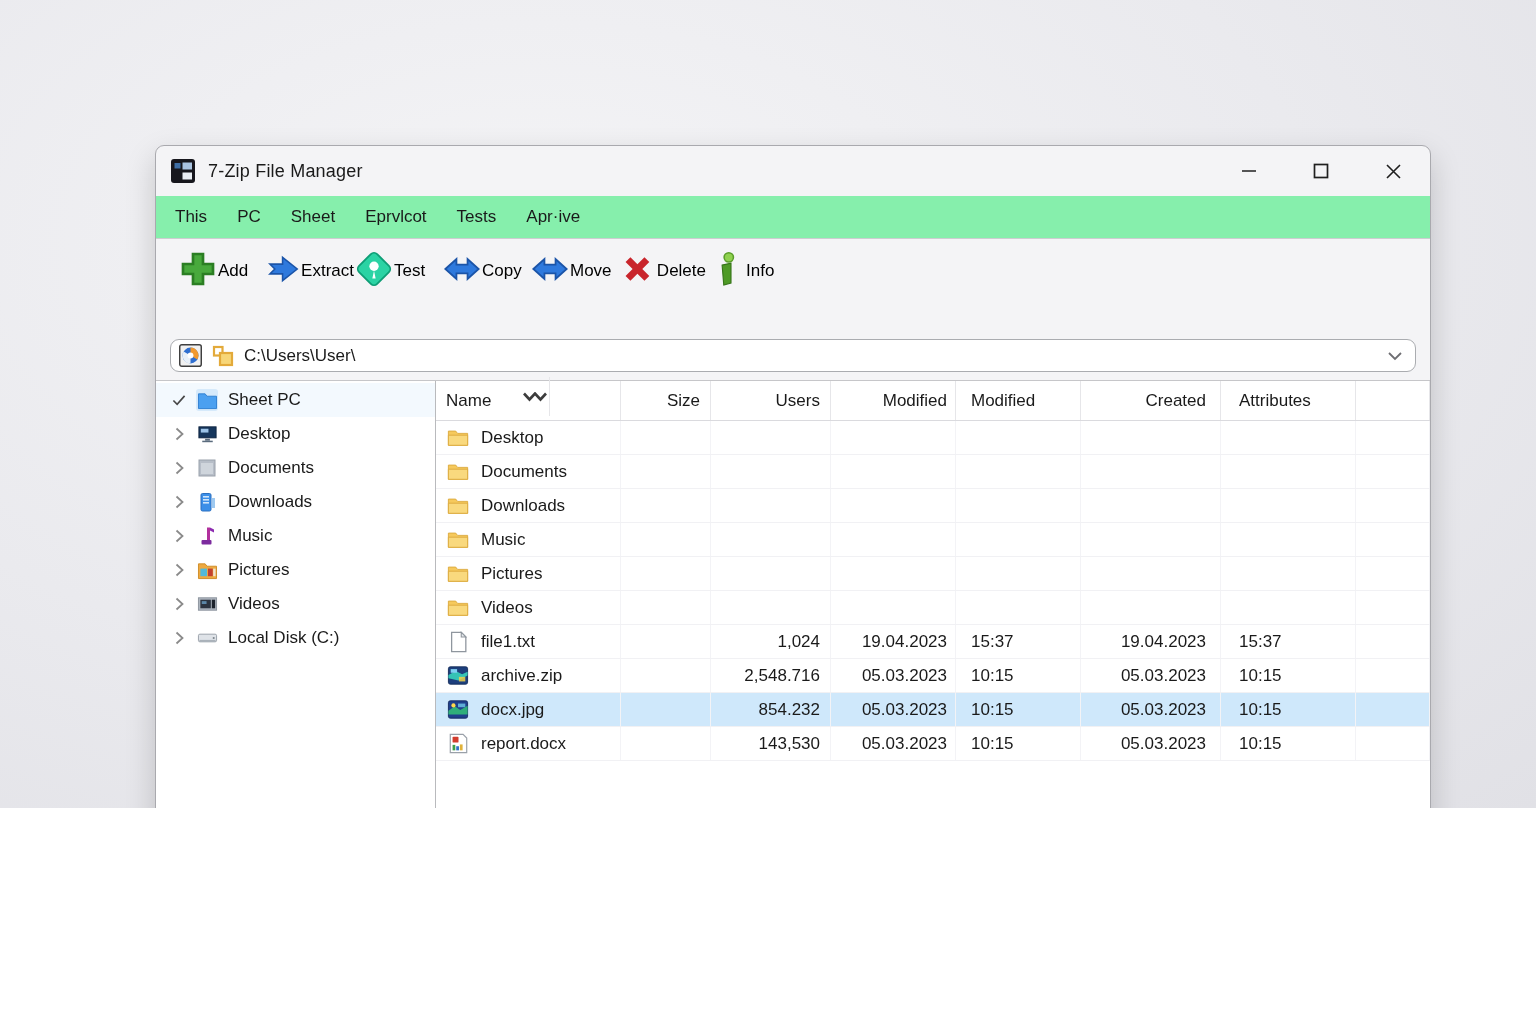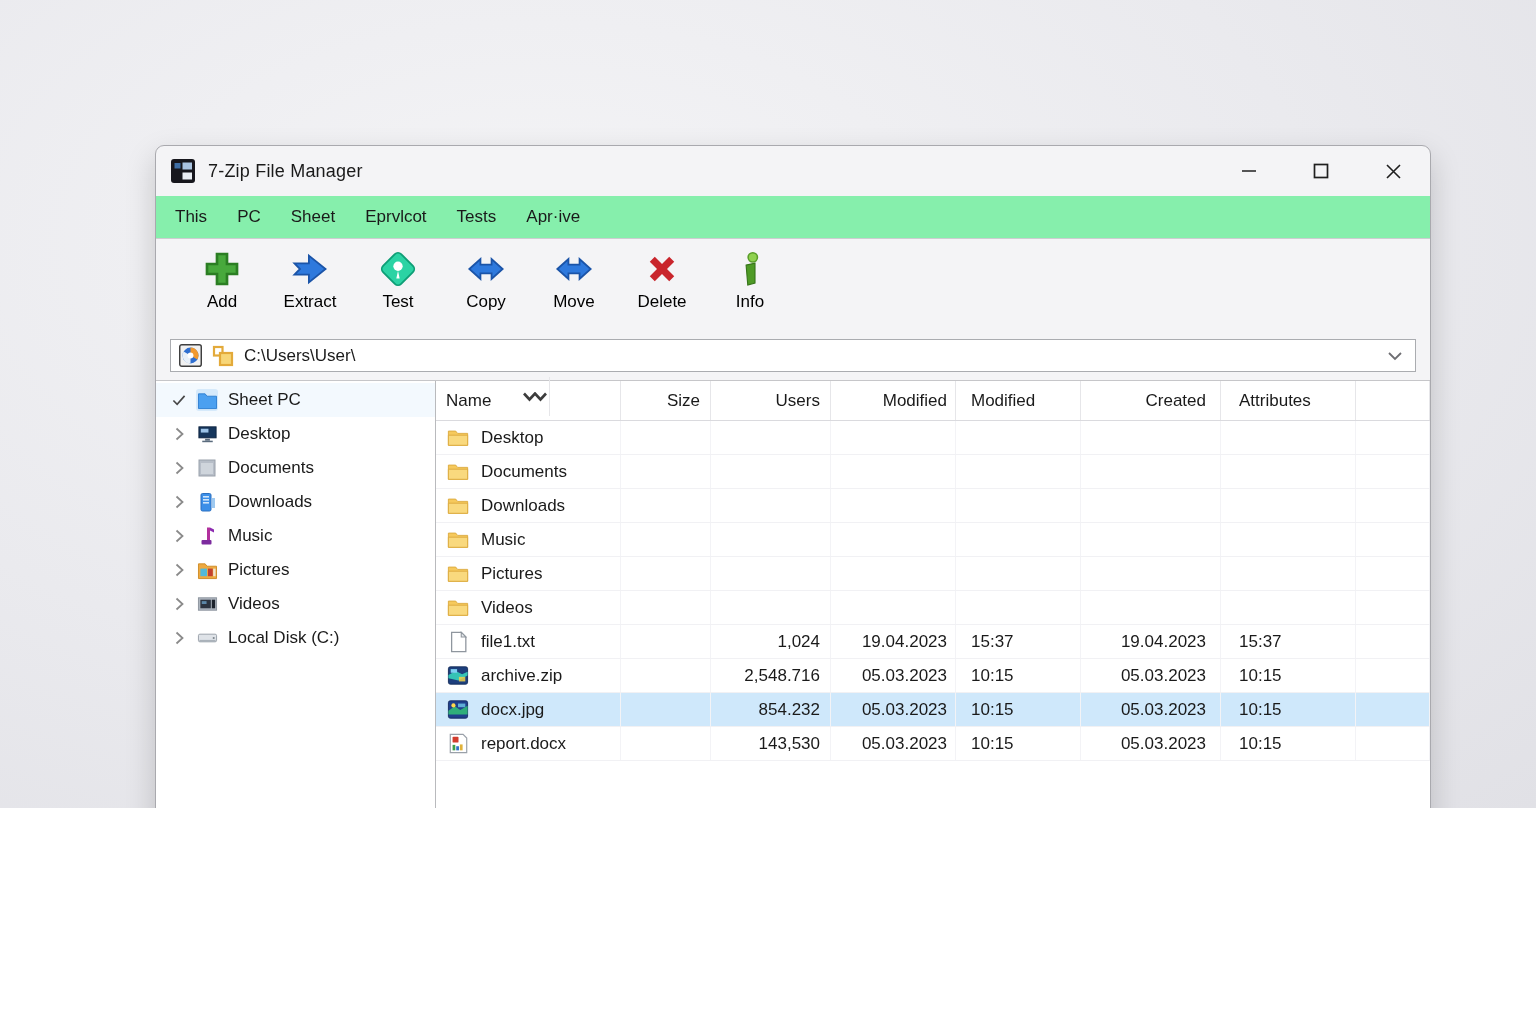--- a/index.html
+++ b/index.html
@@ -20,27 +20,27 @@
   .ctrl { width:46px; height:34px; display:flex; align-items:center; justify-content:center;
     background:none; border:none; cursor:default; margin-left:26px; }
 
   
   .menubar { height:43px; display:flex; align-items:center; padding:0 4px;
     background:#86efac; border-bottom:1px solid #cdcdd1; flex:0 0 auto; }
   .menu-item { font-size:17px; padding:0 15px; line-height:42px; }
 
   
   .toolbar { height:94px; display:flex; align-items:flex-start; padding:10px 0 0 22px; flex:0 0 auto; }
-  .tbtn { width:88px; display:flex; flex-direction:column; align-items:center; background:none; border:none; }
+  .tbtn { width:88px; display:flex; flex-direction:row; align-items:center; background:none; border:none; }
   .tbtn svg { width:40px; height:40px; }
   .tbtn .tlabel { font-size:17px; margin-top:3px; font-family:"Liberation Sans", sans-serif; }
 
   
   .addressrow { height:47px; padding:6px 14px 8px 14px; flex:0 0 auto; }
-  .addressbox { height:33px; background:#fff; border:1px solid #aaacb0; border-radius:0;
+  .addressbox { height:33px; background:#fff; border:1px solid #aaacb0; border-radius:9px;
     display:flex; align-items:center; padding:0 8px 0 8px; }
   .addr-ico { flex:0 0 auto; margin-right:9px; }
   .addr-path { font-size:17px; }
   .addr-drop { margin-left:auto; display:flex; align-items:center; padding:0 4px; background:none; border:none; }
 
   
   .main { flex:1 1 auto; display:flex; border-top:1px solid #c6c6c9; background:#fff; min-height:0; }
   .tree { width:280px; flex:0 0 auto; border-right:1px solid #b9babd; background:#fff; padding-top:2px; }
   .trow { height:34px; display:flex; align-items:center; padding-left:16px; }
   .trow .exp { width:14px; display:flex; justify-content:center; flex:0 0 auto; }

